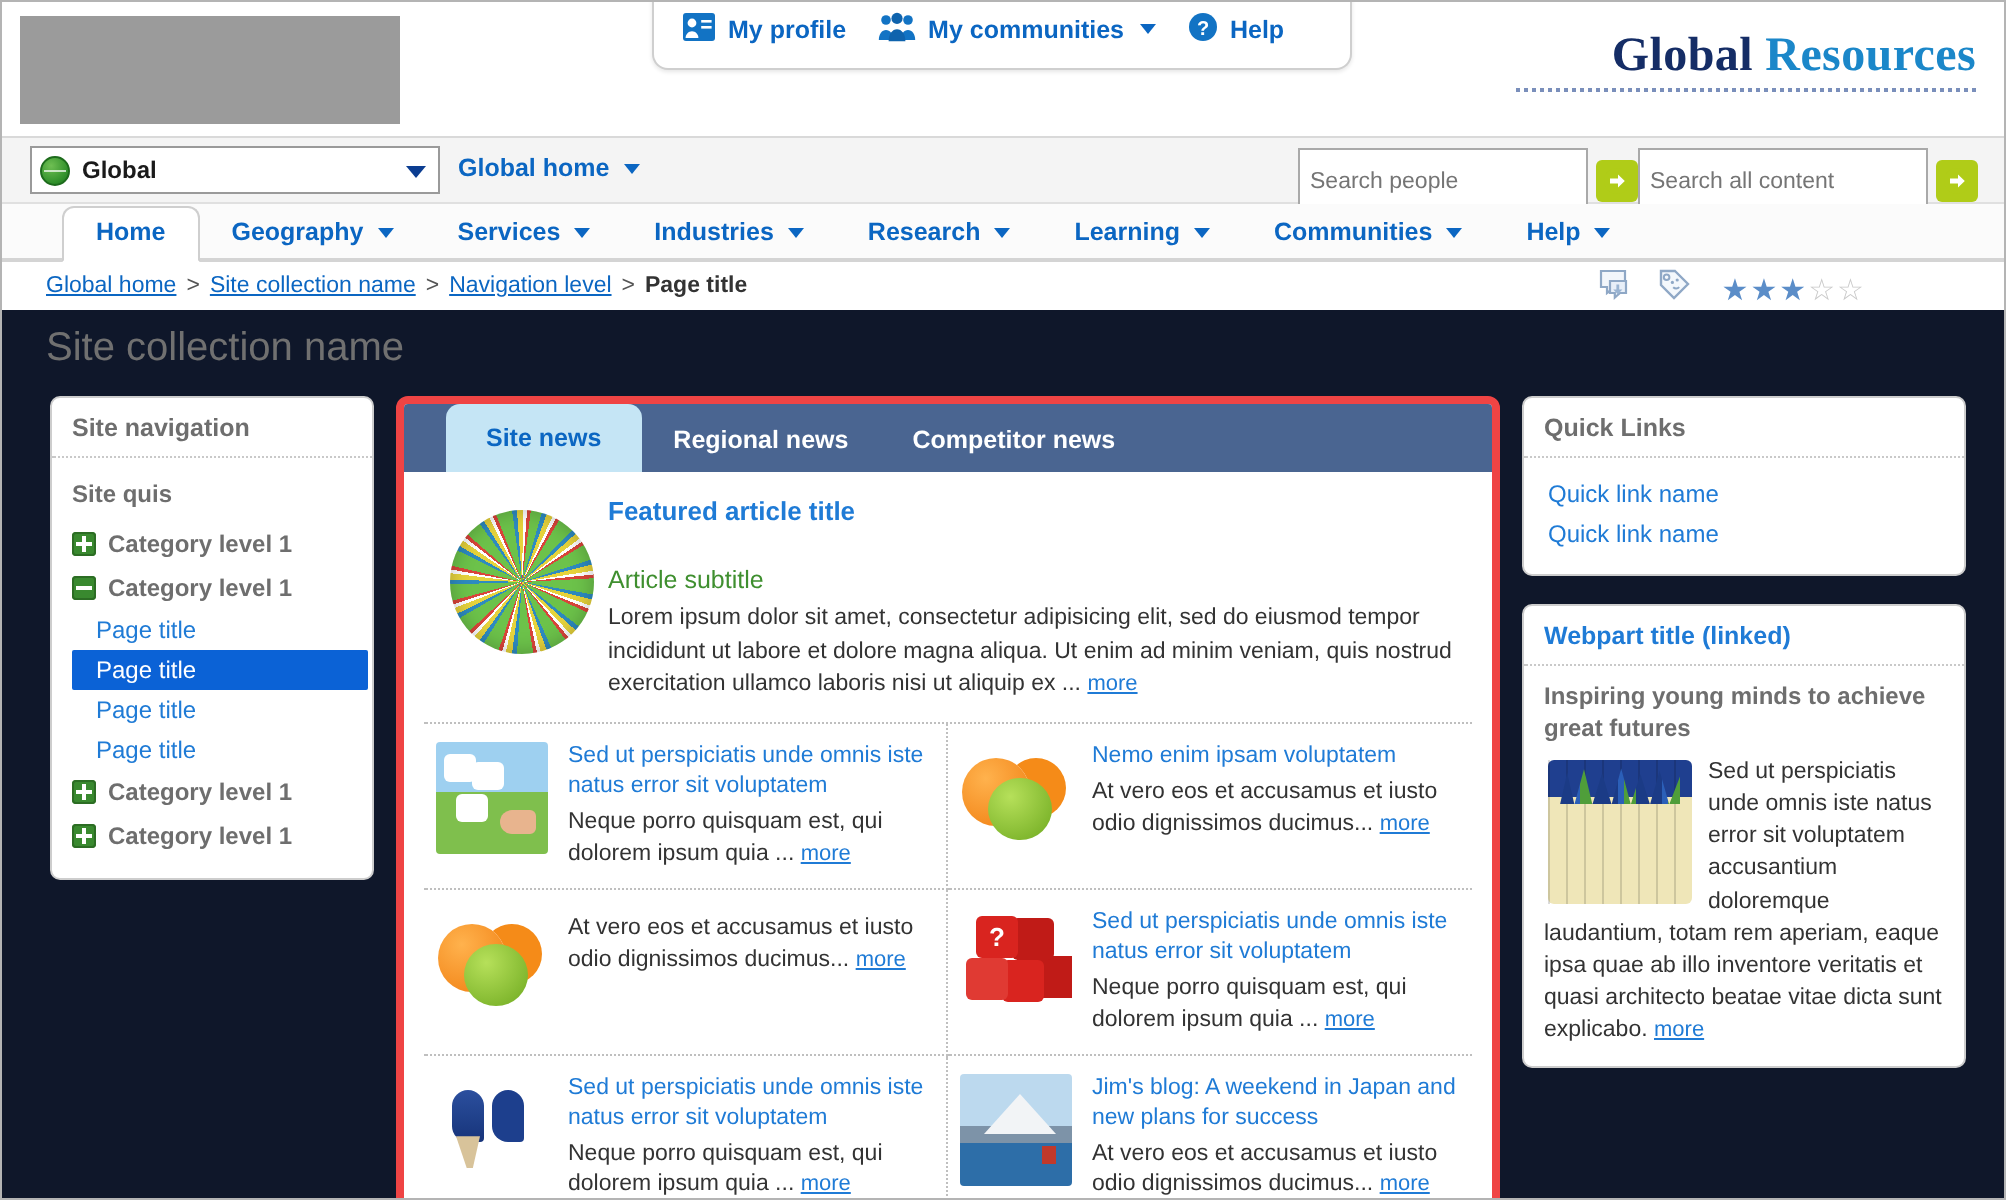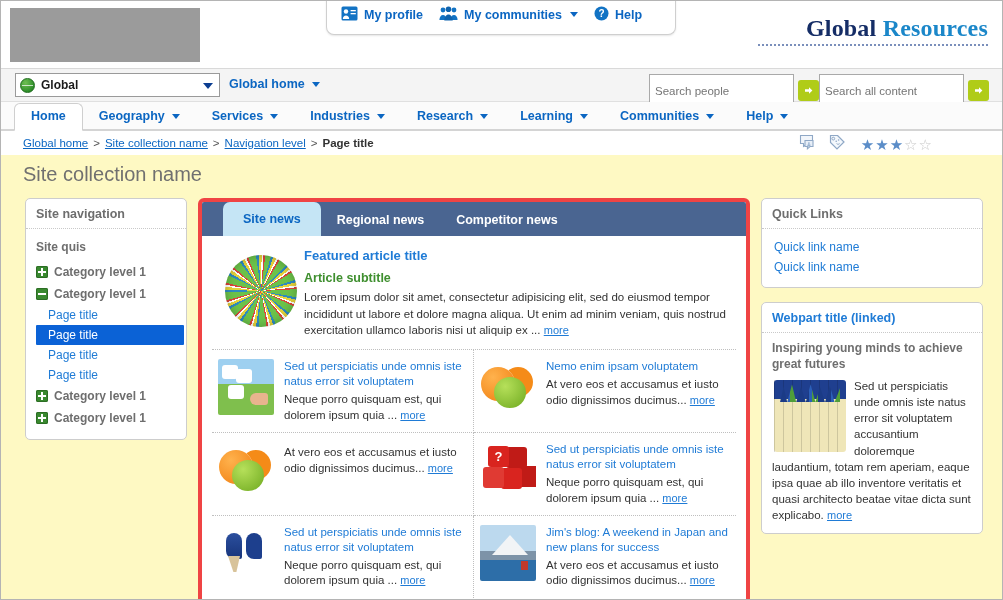--- a/index.html
+++ b/index.html
@@ -7,21 +7,21 @@
   body {
     width:1003px; height:600px;
     font-family:"Liberation Sans", sans-serif;
     background:#ffffff;
     overflow:hidden;
   }
   #page {
     position:relative;
     width:1003px; height:600px;
     border:1px solid #b4b4b4;
-    background:#fef9c3;
+    background:#0f172a;
     overflow:hidden;
   }
 
   
   .topbar {
     position:relative;
     height:68px;
     background:#ffffff;
     border-bottom:1px solid #d9d9d9;
   }
@@ -132,21 +132,21 @@
   }
   .search-go svg { display:block; }
 
   
   .navtabs {
     position:relative;
     height:29px;
     background:#fbfbfb;
     border-bottom:2px solid #d4d4d4;
     display:flex; align-items:flex-end;
-    padding-left:13px;
+    padding-left:30px;
   }
   .navtab {
     font-size:12.5px; font-weight:bold; color:#0b66c2;
     padding:0 16px 6px 16px;
     display:flex; align-items:center; gap:5px;
     cursor:pointer; white-space:nowrap;
     position:relative;
   }
   .navtab.active {
     background:#ffffff;
@@ -273,21 +273,21 @@
   .news-body { padding:8px 10px 10px 10px; }
 
   
   .featured {
     display:flex; gap:0;
     padding:4px 4px 10px 6px;
     border-bottom:1px dotted #bfbfbf;
   }
   .feat-text { flex:1; }
   .feat-title { font-size:13px; font-weight:bold; color:#1f7bd6; cursor:pointer; }
-  .feat-sub   { font-size:12.5px; font-weight:bold; color:#3f8f2f; margin-top:8px;}
+  .feat-sub   { font-size:12.5px; font-weight:normal; color:#3f8f2f; margin-top:20px;}
   .feat-body  { font-size:11.5px; color:#333; line-height:1.45; margin-top:4px; }
   .more { color:#1f7bd6; text-decoration:underline; font-size:11px; cursor:pointer; }
 
   
   .grid { display:flex; flex-wrap:wrap; }
   .cell {
     width:50%;
     display:flex; gap:10px;
     padding:9px 8px 9px 6px;
     border-bottom:1px dotted #bfbfbf;

